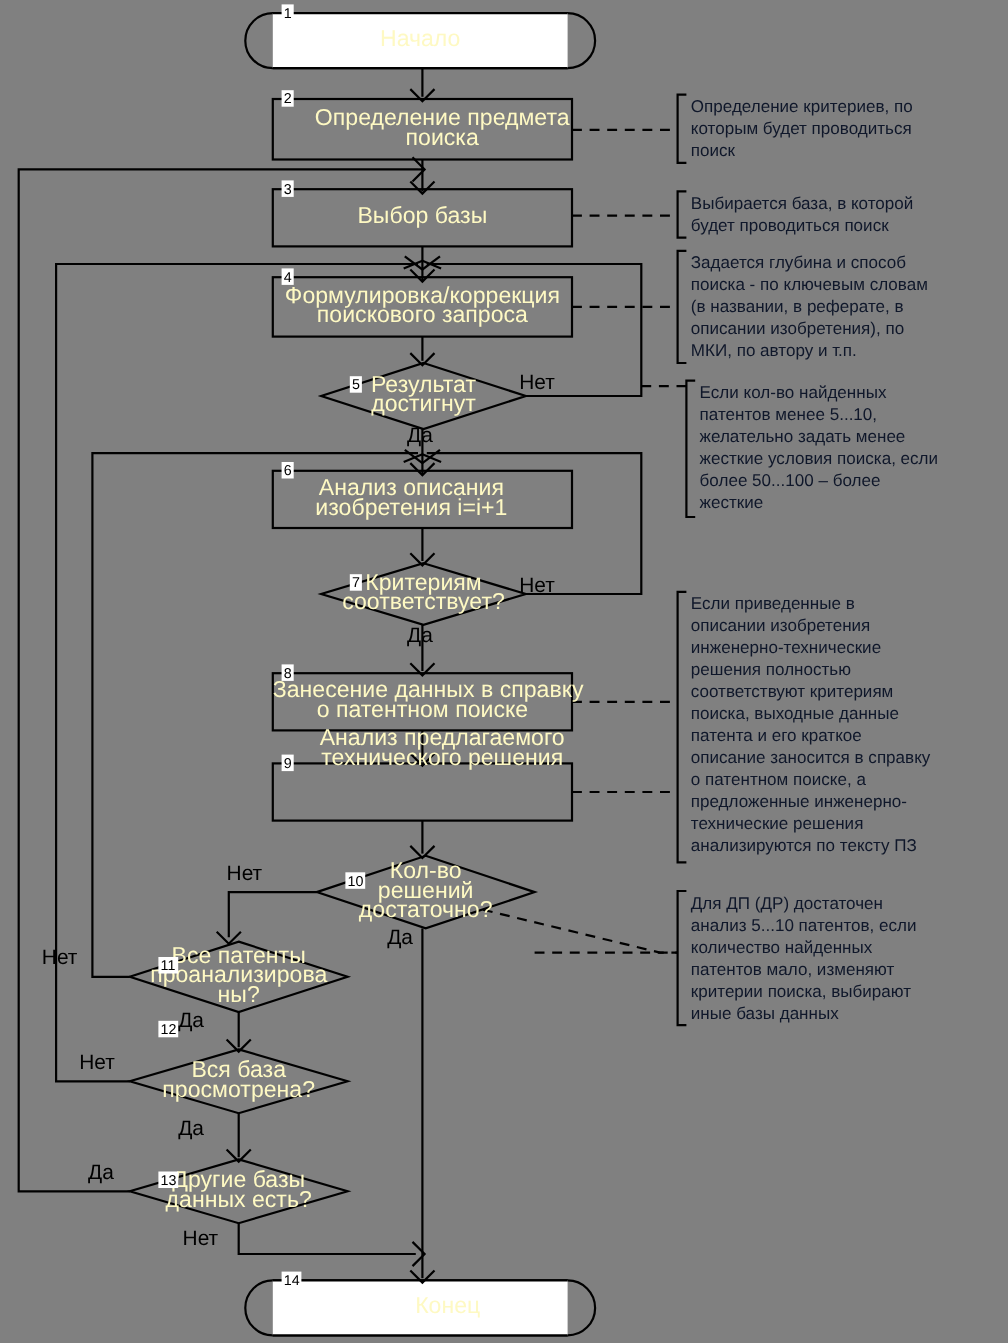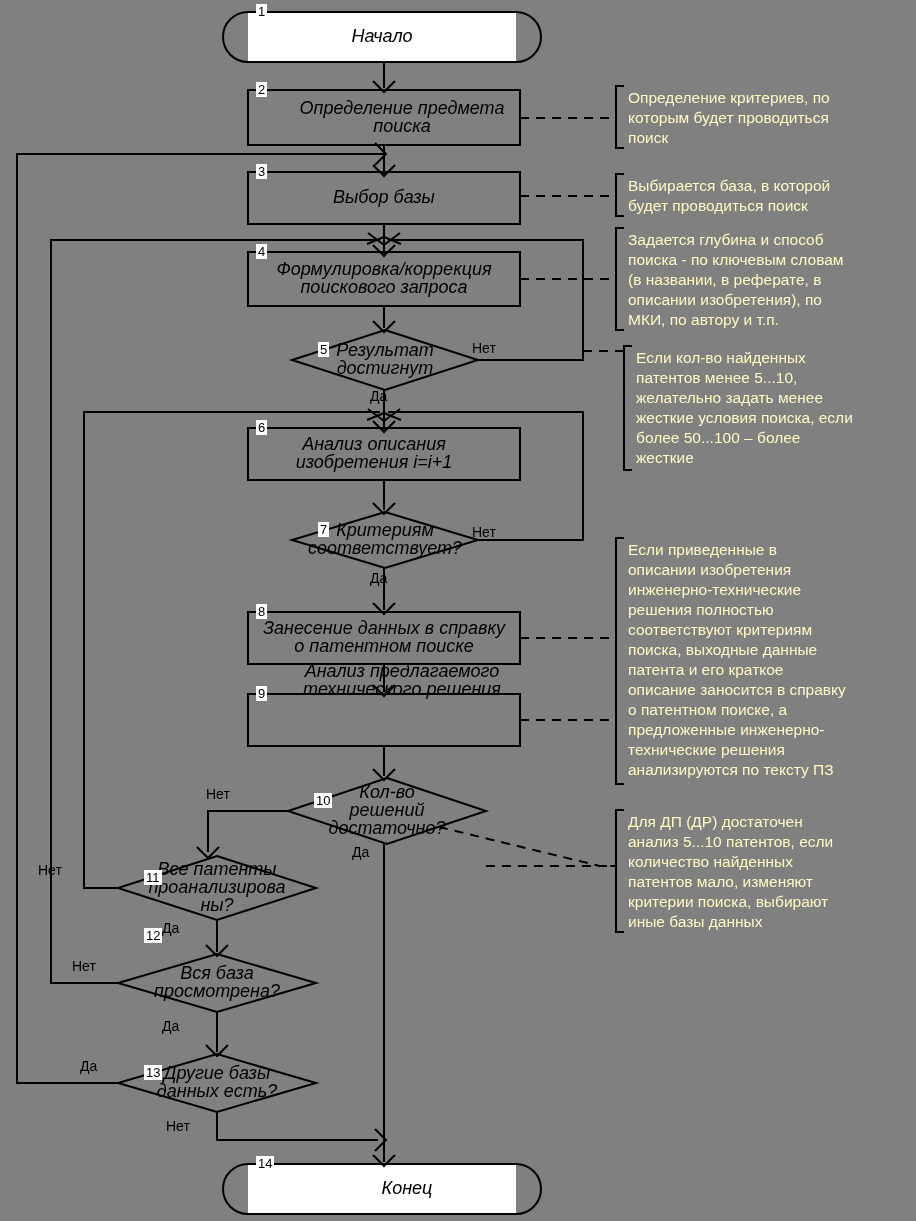--- a/index.html
+++ b/index.html
@@ -4,29 +4,29 @@
 <style>
   html,body{margin:0;padding:0;}
   body{
     width:916px;height:1221px;
     background:#808080;
     font-family:"Liberation Sans","DejaVu Sans",sans-serif;
     overflow:hidden;
   }
   #chart{position:relative;width:916px;height:1221px;}
   svg{position:absolute;left:0;top:0;}
-  .lbl{position:absolute;color:#000000;font-size:18px;line-height:18px;white-space:pre;font-style:italic;}
+  .lbl{position:absolute;color:#fef9c3;font-size:21px;line-height:18px;white-space:pre;}
   .nodetext{text-align:center;}
   .badge{
     position:absolute;background:#fff;color:#000;
     font-size:13px;line-height:15px;text-align:center;
     padding:0 2px;border:0;
   }
-  .branch{position:absolute;color:#000;font-size:14px;line-height:17px;}
-  .note{position:absolute;color:#fef9c3;font-size:15.5px;line-height:20px;white-space:pre-line;}
+  .branch{position:absolute;color:#000;font-size:19px;line-height:17px;}
+  .note{position:absolute;color:#0f172a;font-size:15.5px;line-height:20px;white-space:pre-line;}
 </style>
 </head>
 <body>
 
 <div id="chart">
   <svg id="wires" width="916" height="1221">
       <path d="M 248 12 h 268 a 25 25 0 0 1 0 50 h -268 a 25 25 0 0 1 0 -50 z" fill="none" stroke="#000000" stroke-width="2"></path>
       <rect x="248" y="12" width="268" height="50" fill="#ffffff" stroke="none"></rect>
       <line x1="248" y1="12" x2="516" y2="12" stroke="#000000" stroke-width="2"></line>
       <line x1="248" y1="62" x2="516" y2="62" stroke="#000000" stroke-width="2"></line>

